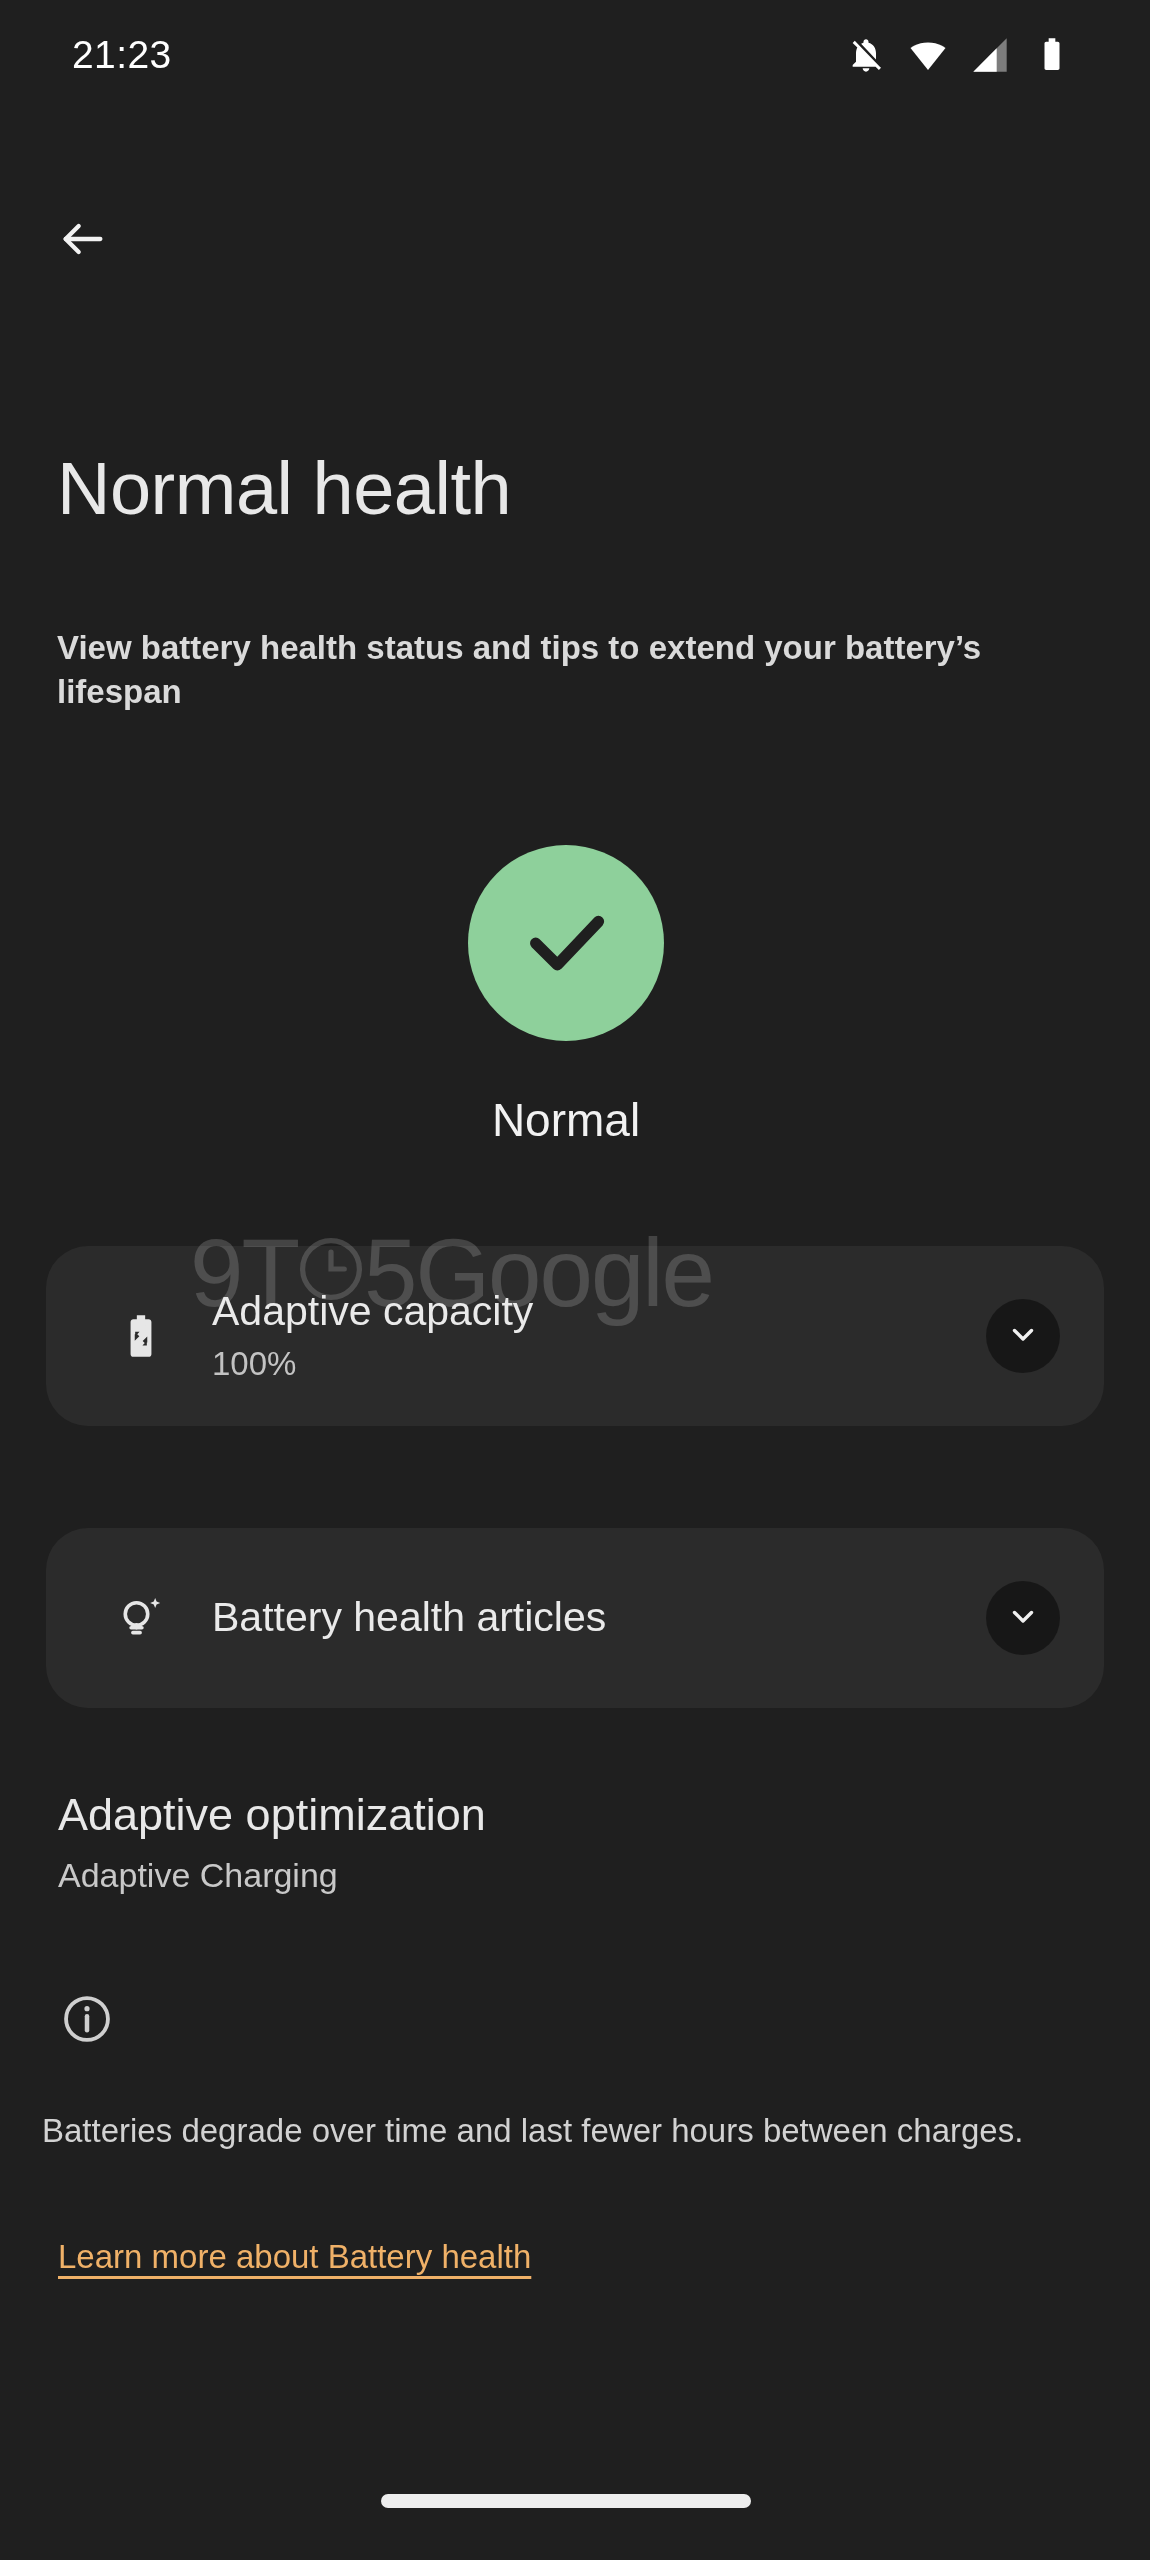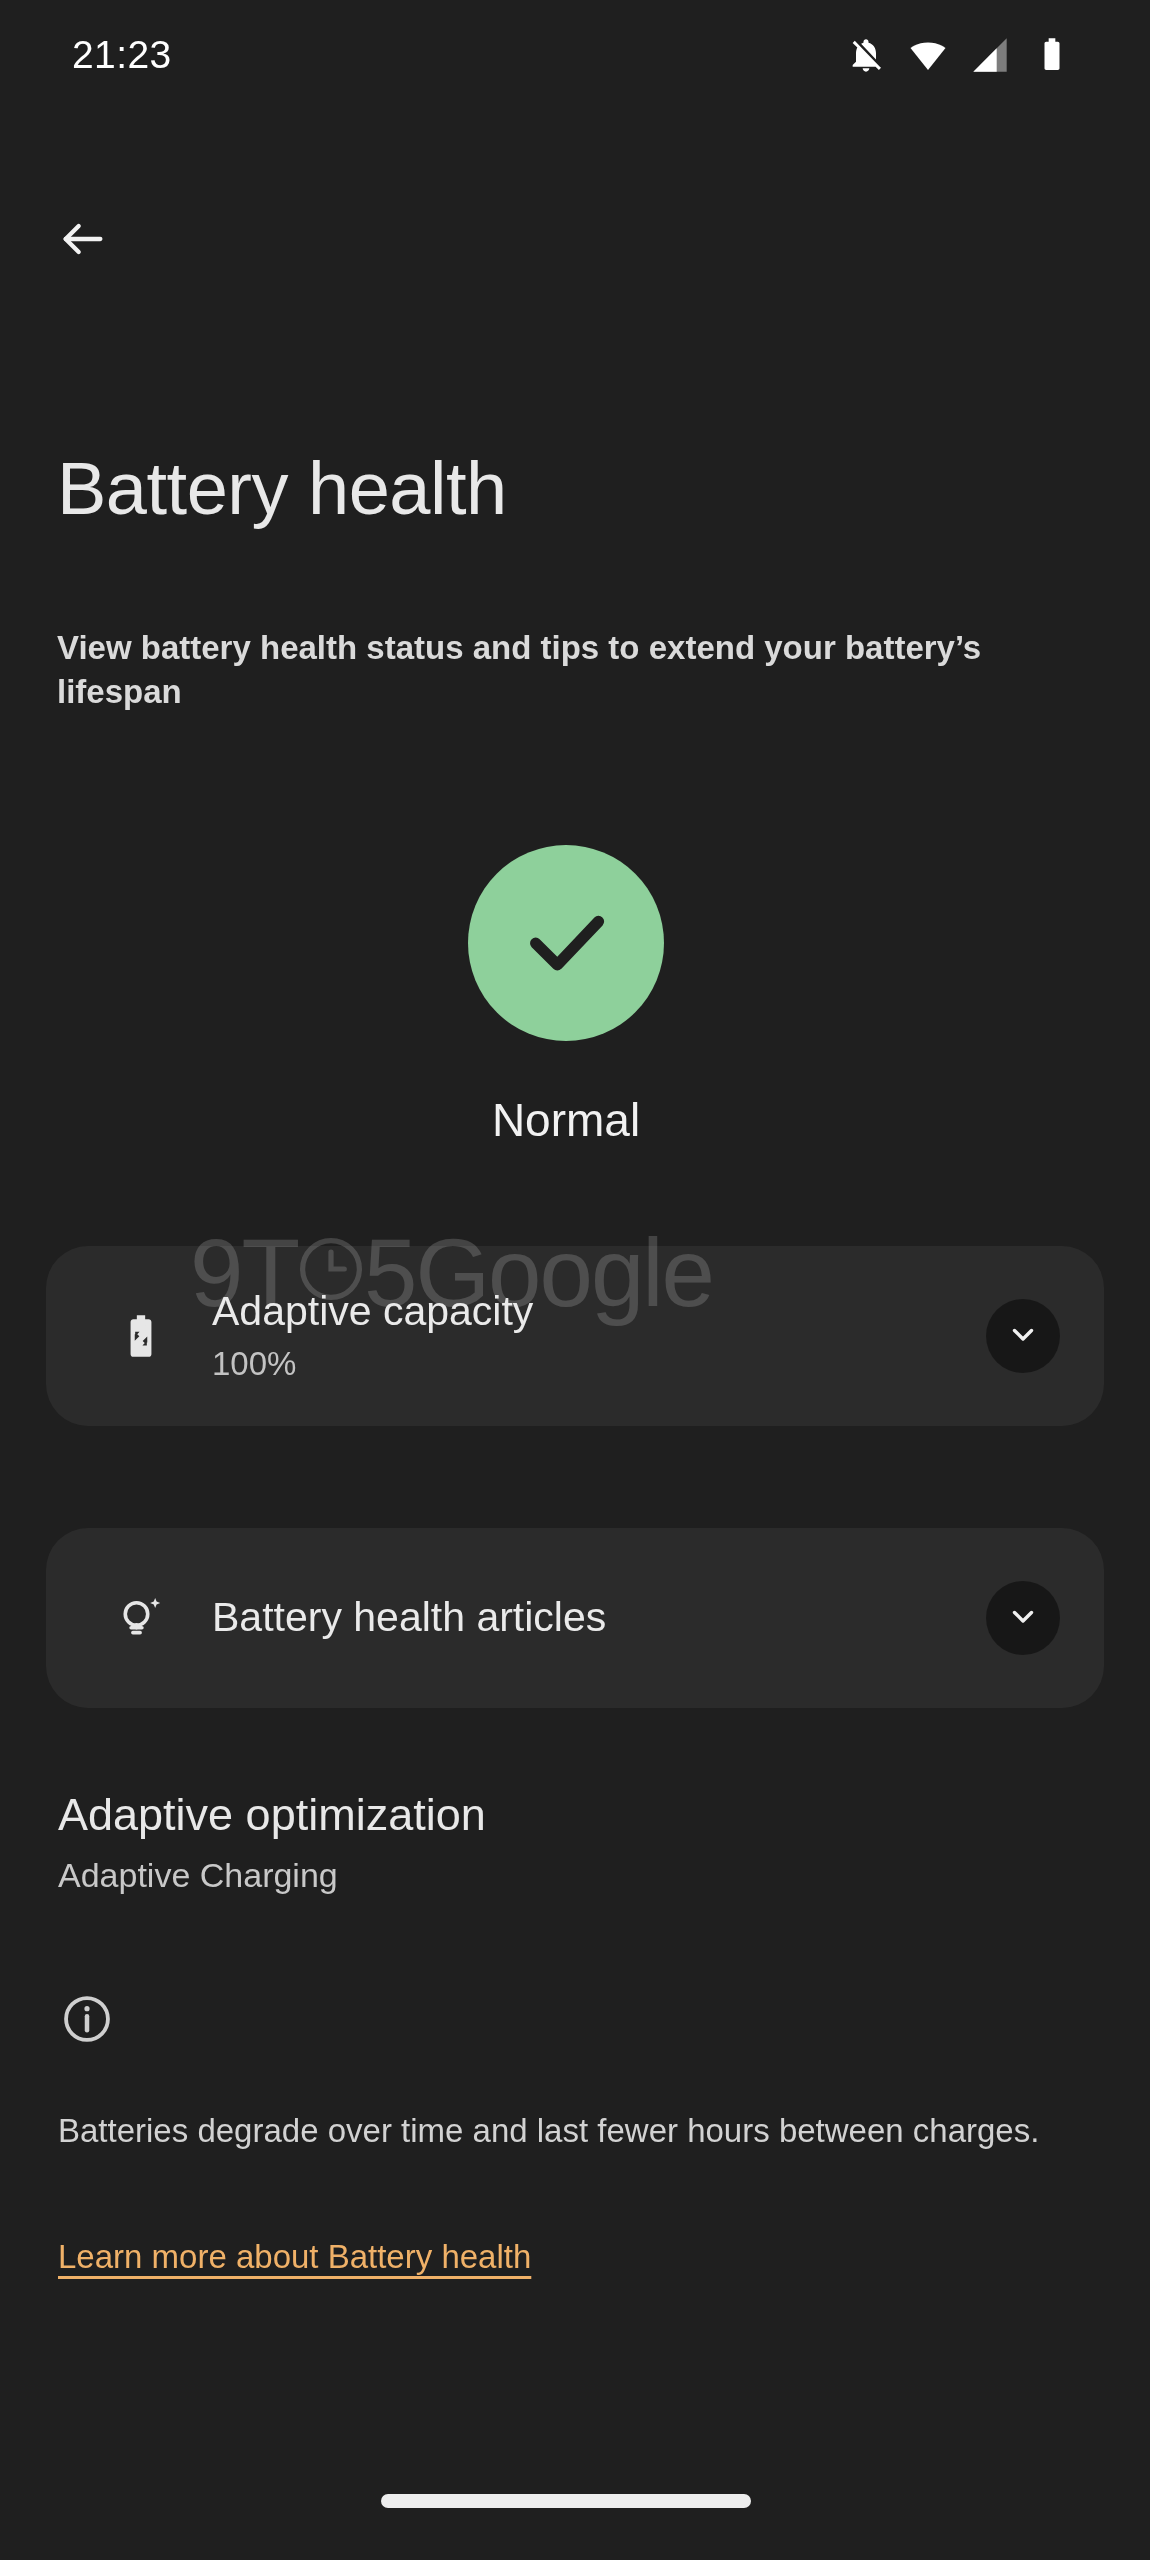--- a/index.html
+++ b/index.html
@@ -98,21 +98,21 @@
   
   .section {
     position:absolute; left:58px; top:1790px;
   }
   .section-title { font-size:45px; color:#e8e8e8; font-weight:400; line-height:1.1; }
   .section-sub { font-size:34px; color:#c8c8c8; margin-top:16px; }
 
   
   .info-icon { position:absolute; left:60px; top:1992px; }
   .footer-text {
-    position:absolute; left:58px; top:2108px; width:1010px;
+    position:absolute; left:42px; top:2108px; width:1010px;
     font-size:33px; color:#d2d2d2; line-height:1.4;
   }
   .footer-link {
     position:absolute; left:58px; top:2238px;
     font-size:33px; color:#f0b168;
     text-decoration:underline; text-underline-offset:8px;
     text-decoration-thickness:3px;
   }
 
   
@@ -164,21 +164,21 @@
 
   <div class="backbtn">
     <span>
       <svg width="52" height="52" viewBox="0 0 24 24" fill="none" stroke="#f2f2f2" stroke-width="2" stroke-linecap="round" stroke-linejoin="round">
         <line x1="20" y1="12" x2="4" y2="12"></line>
         <polyline points="10,18 4,12 10,6"></polyline>
       </svg>
     </span>
   </div>
 
-  <div class="page-title">Battery health</div>
+  <div class="page-title">Normal health</div>
   <div class="page-subtitle">View battery health status and tips to extend your battery’s lifespan</div>
 
   <div class="hero">
     <div class="hero-circle" style="background:#8ed09b;">
       <span>
         <svg width="104" height="104" viewBox="0 0 24 24" fill="none" stroke="#1f1f1f" stroke-width="2.6" stroke-linecap="round" stroke-linejoin="round">
           <polyline points="5,12.5 10,17.5 19.5,7.5"></polyline>
         </svg>
       </span>
     </div>

